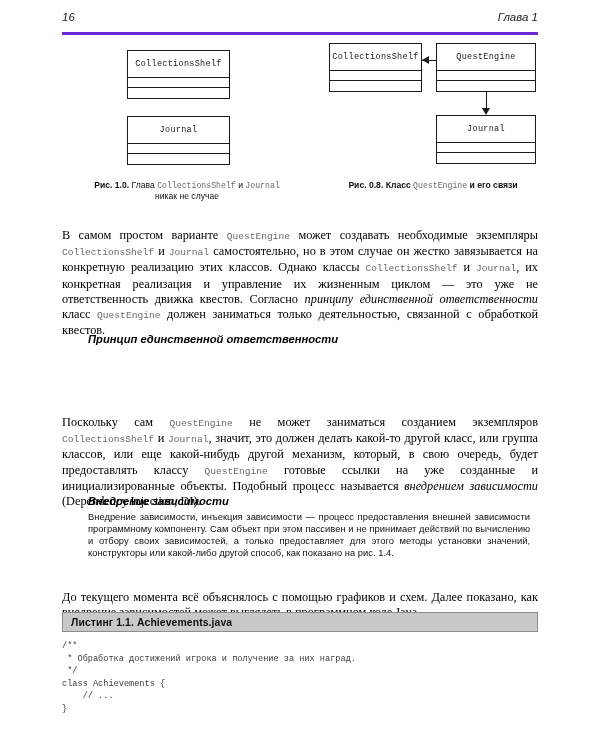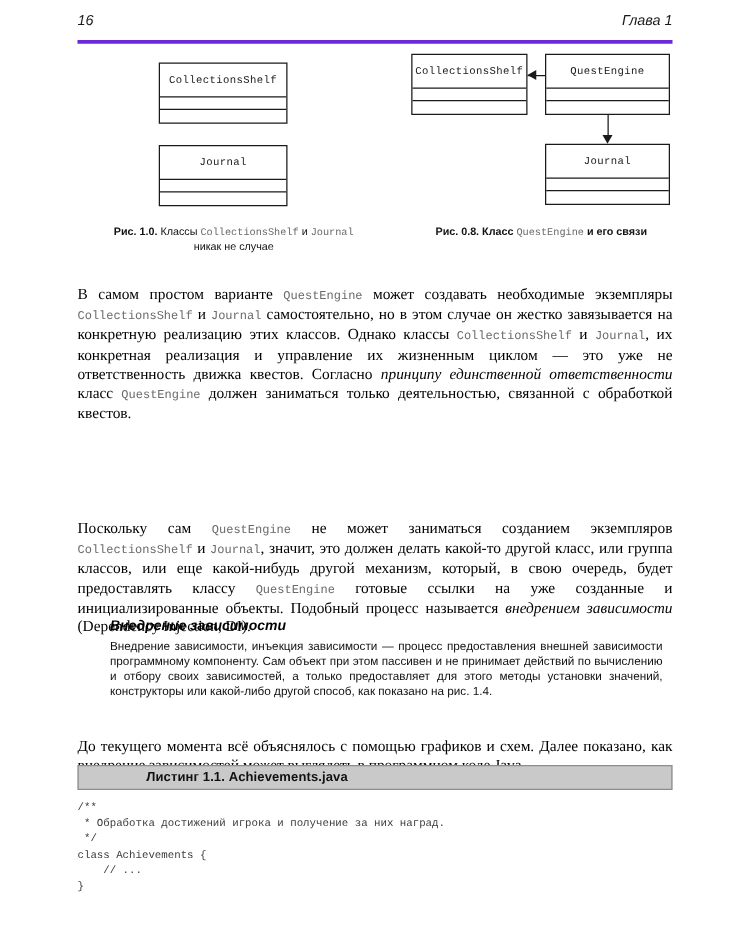--- a/index.html
+++ b/index.html
@@ -180,21 +180,20 @@
     position: absolute;
     left: 62px;
     top: 612px;
     width: 476px;
     height: 20px;
     box-sizing: border-box;
     background: #c9c9c9;
     border: 1px solid #8d8d8d;
     display: flex;
     align-items: center;
-    padding-left: 46px;
   }
   #listing-header-label {
     font-family: "Liberation Sans", sans-serif;
     font-size: 10.4px;
     font-weight: 700;
     color: #111;
     padding-left: 8px;
     letter-spacing: 0.1px;
   }
   #listing-code {
@@ -250,37 +249,38 @@
   </div>
 
   <div class="arrow-line-h" id="arrow-engine-shelf-line"></div>
   <div class="arrow-head-left" id="arrow-engine-shelf-head"></div>
   <div class="arrow-line-v" id="arrow-engine-journal-line"></div>
   <div class="arrow-head-down" id="arrow-engine-journal-head"></div>
 </div>
 
 <div class="fig-caption" id="caption-12">
   <b>Рис. 1.0.</b>
-  <span>Классы</span>
+  <span>Глава</span>
   <span class="mono">CollectionsShelf</span>
   <span>и</span>
   <span class="mono">Journal</span><br>
   <span>никак не случае</span>
 </div>
 
 <div class="fig-caption" id="caption-13">
   <b>Рис. 0.8.</b>
   <b>Класс</b>
   <span class="mono">QuestEngine</span>
   <b>и его связи</b>
 </div>
 
 <p class="body-para" id="para-1"><span>В самом простом варианте </span><span class="mono">QuestEngine</span><span> может создавать необходимые экземпляры </span><span class="mono">CollectionsShelf</span><span> и </span><span class="mono">Journal</span><span> самостоятельно, но в этом случае он жестко завязывается на конкретную реализацию этих классов. Однако классы </span><span class="mono">CollectionsShelf</span><span> и </span><span class="mono">Journal</span><span>, их конкретная реализация и управление их жизненным циклом — это уже не ответственность движка квестов. Согласно </span><span class="ital">принципу единственной ответственности</span><span> класс </span><span class="mono">QuestEngine</span><span> должен заниматься только деятельностью, связанной с обработкой квестов.</span></p>
 
 <div class="note-block" id="note-srp">
+  <div class="note-title">Принцип единственной ответственности</div>
 </div>
 
 <p class="body-para" id="para-2"><span>Поскольку сам </span><span class="mono">QuestEngine</span><span> не может заниматься созданием экземпляров </span><span class="mono">CollectionsShelf</span><span> и </span><span class="mono">Journal</span><span>, значит, это должен делать какой-то другой класс, или группа классов, или еще какой-нибудь другой механизм, который, в свою очередь, будет предоставлять классу </span><span class="mono">QuestEngine</span><span> готовые ссылки на уже созданные и инициализированные объекты. Подобный процесс называется </span><span class="ital">внедрением зависимости</span><span> (Dependency Injection, DI).</span></p>
 
 <div class="note-block" id="note-di">
   <div class="note-title">Внедрение зависимости</div>
   <div class="note-body">Внедрение зависимости, инъекция зависимости — процесс предоставления внешней зависимости программному компоненту. Сам объект при этом пассивен и не принимает действий по вычислению и отбору своих зависимостей, а только предоставляет для этого методы установки значений, конструкторы или какой-либо другой способ, как показано на рис. 1.4.</div>
 </div>
 
 <p class="body-para" id="para-3"><span>До текущего момента всё объяснялось с помощью графиков и схем. Далее показано, как внедрение зависимостей может выглядеть в программном коде Java.</span></p>

